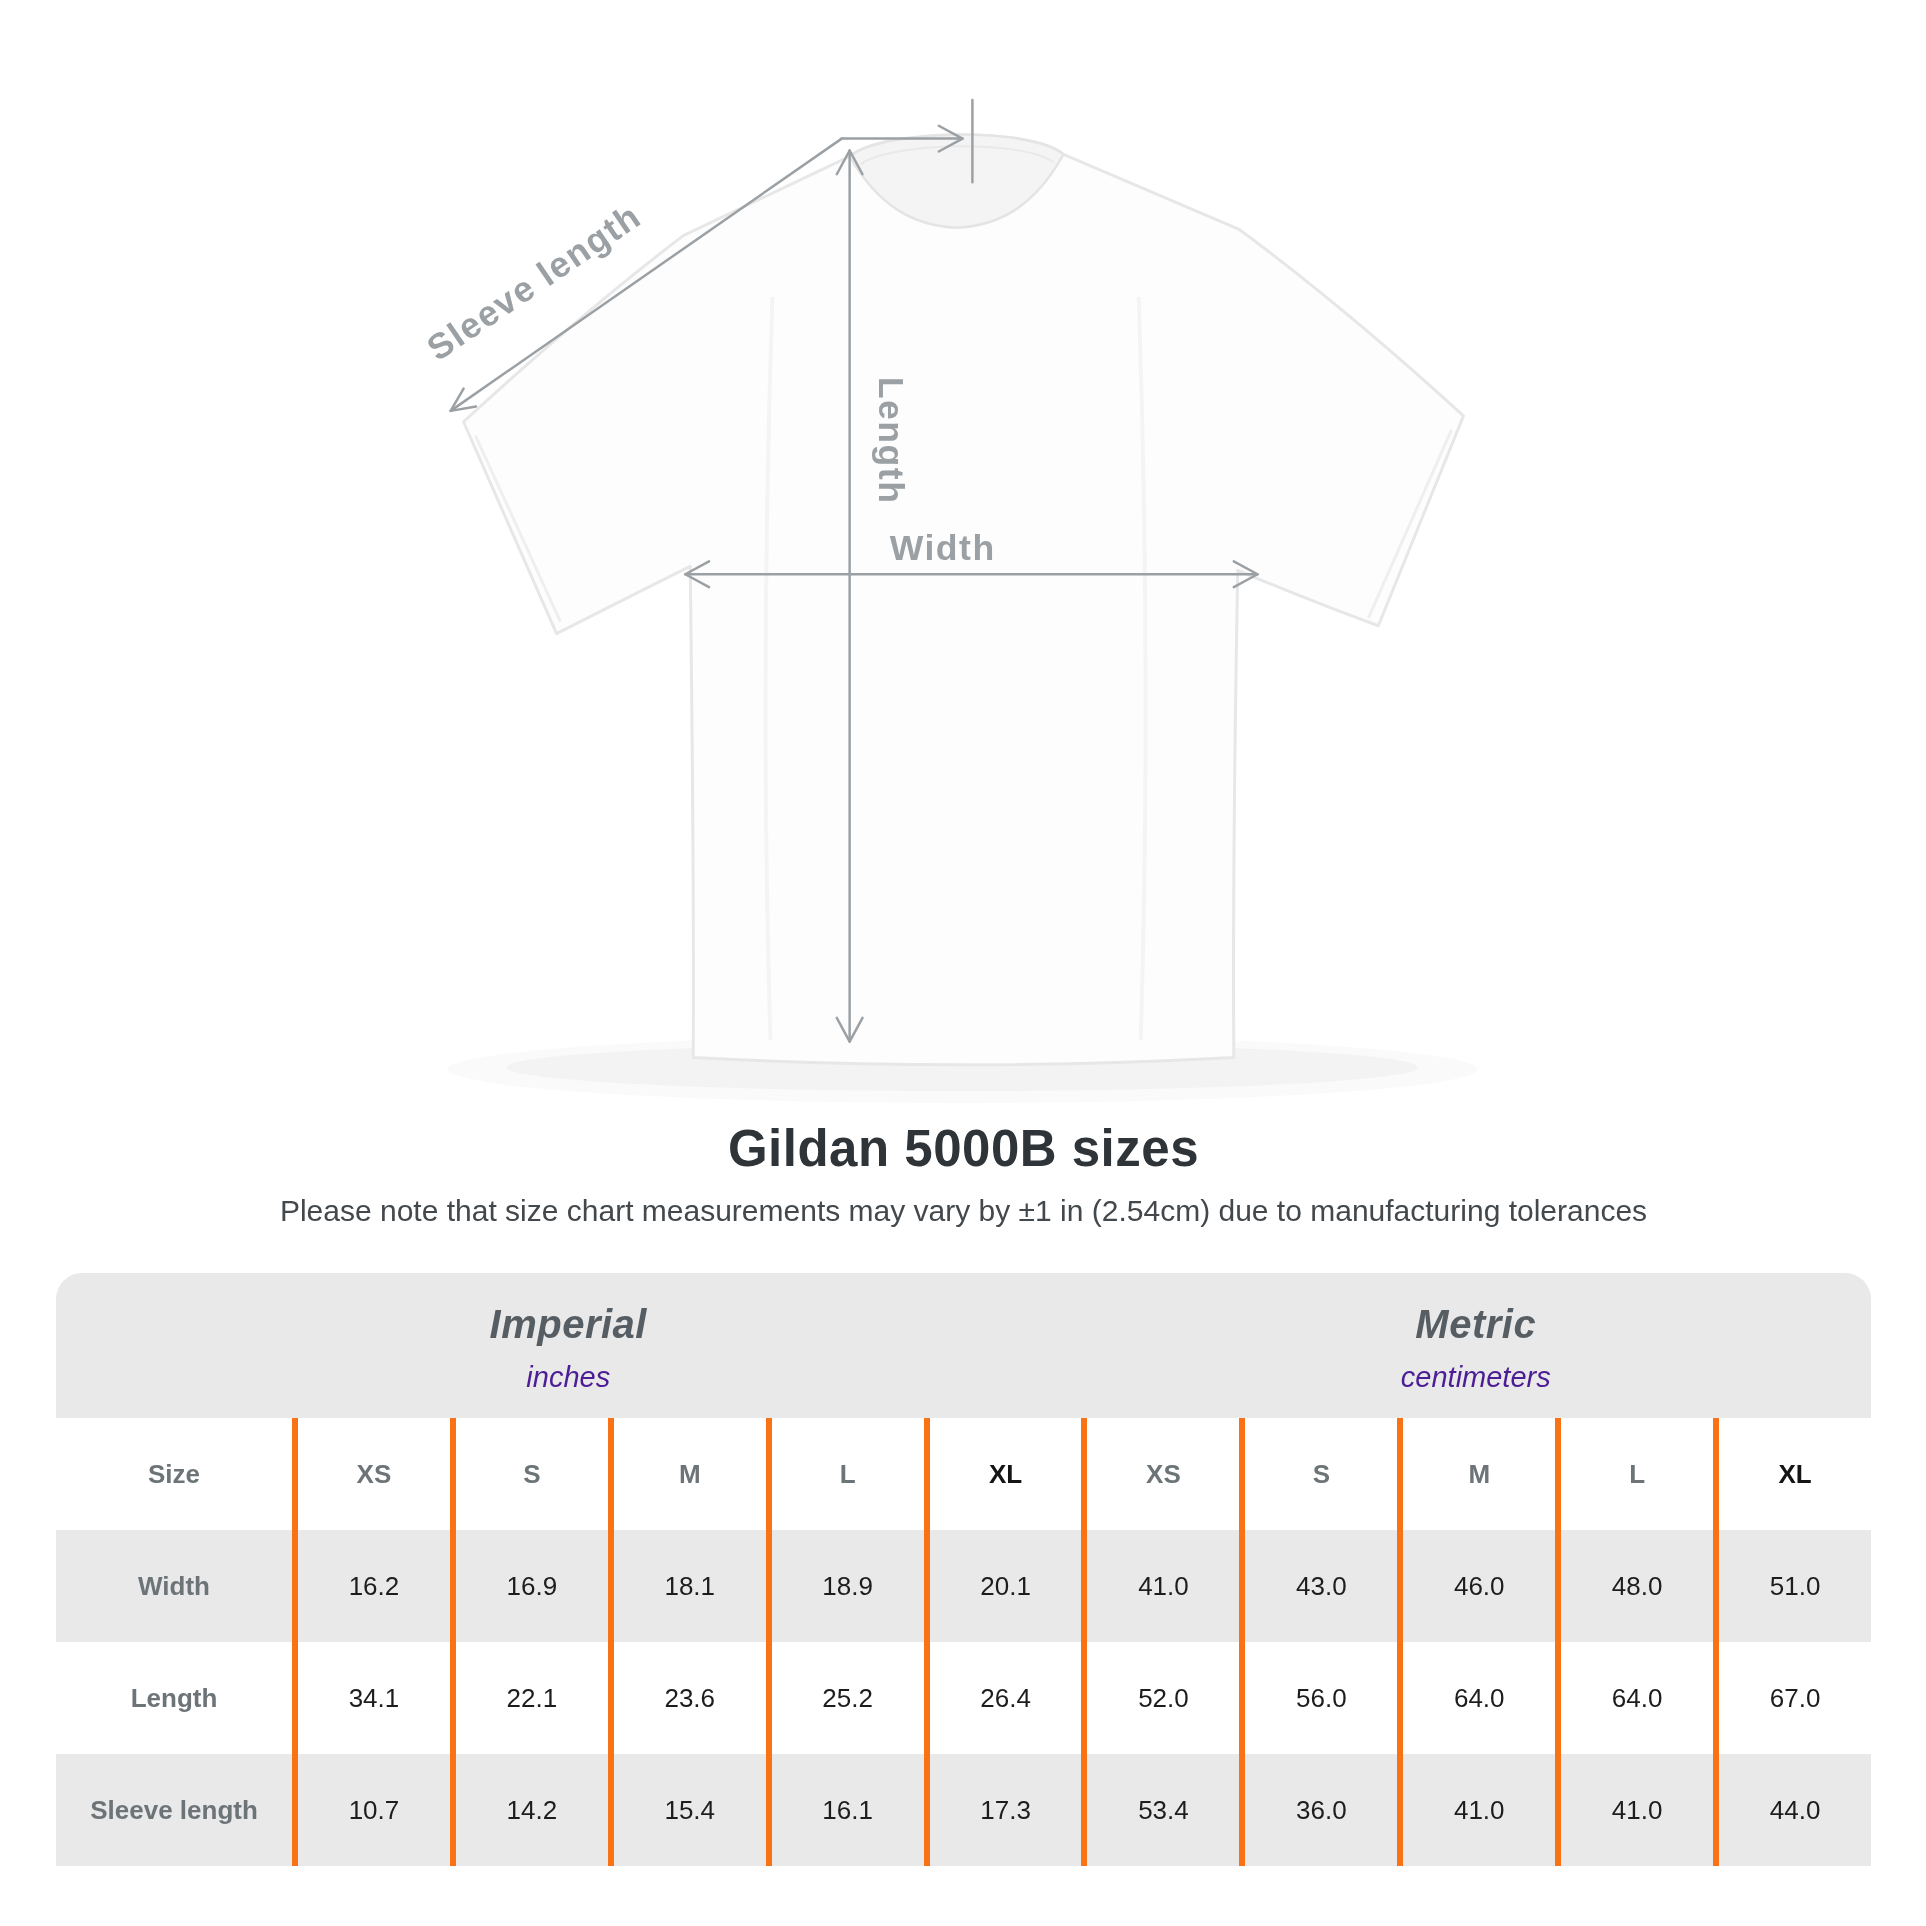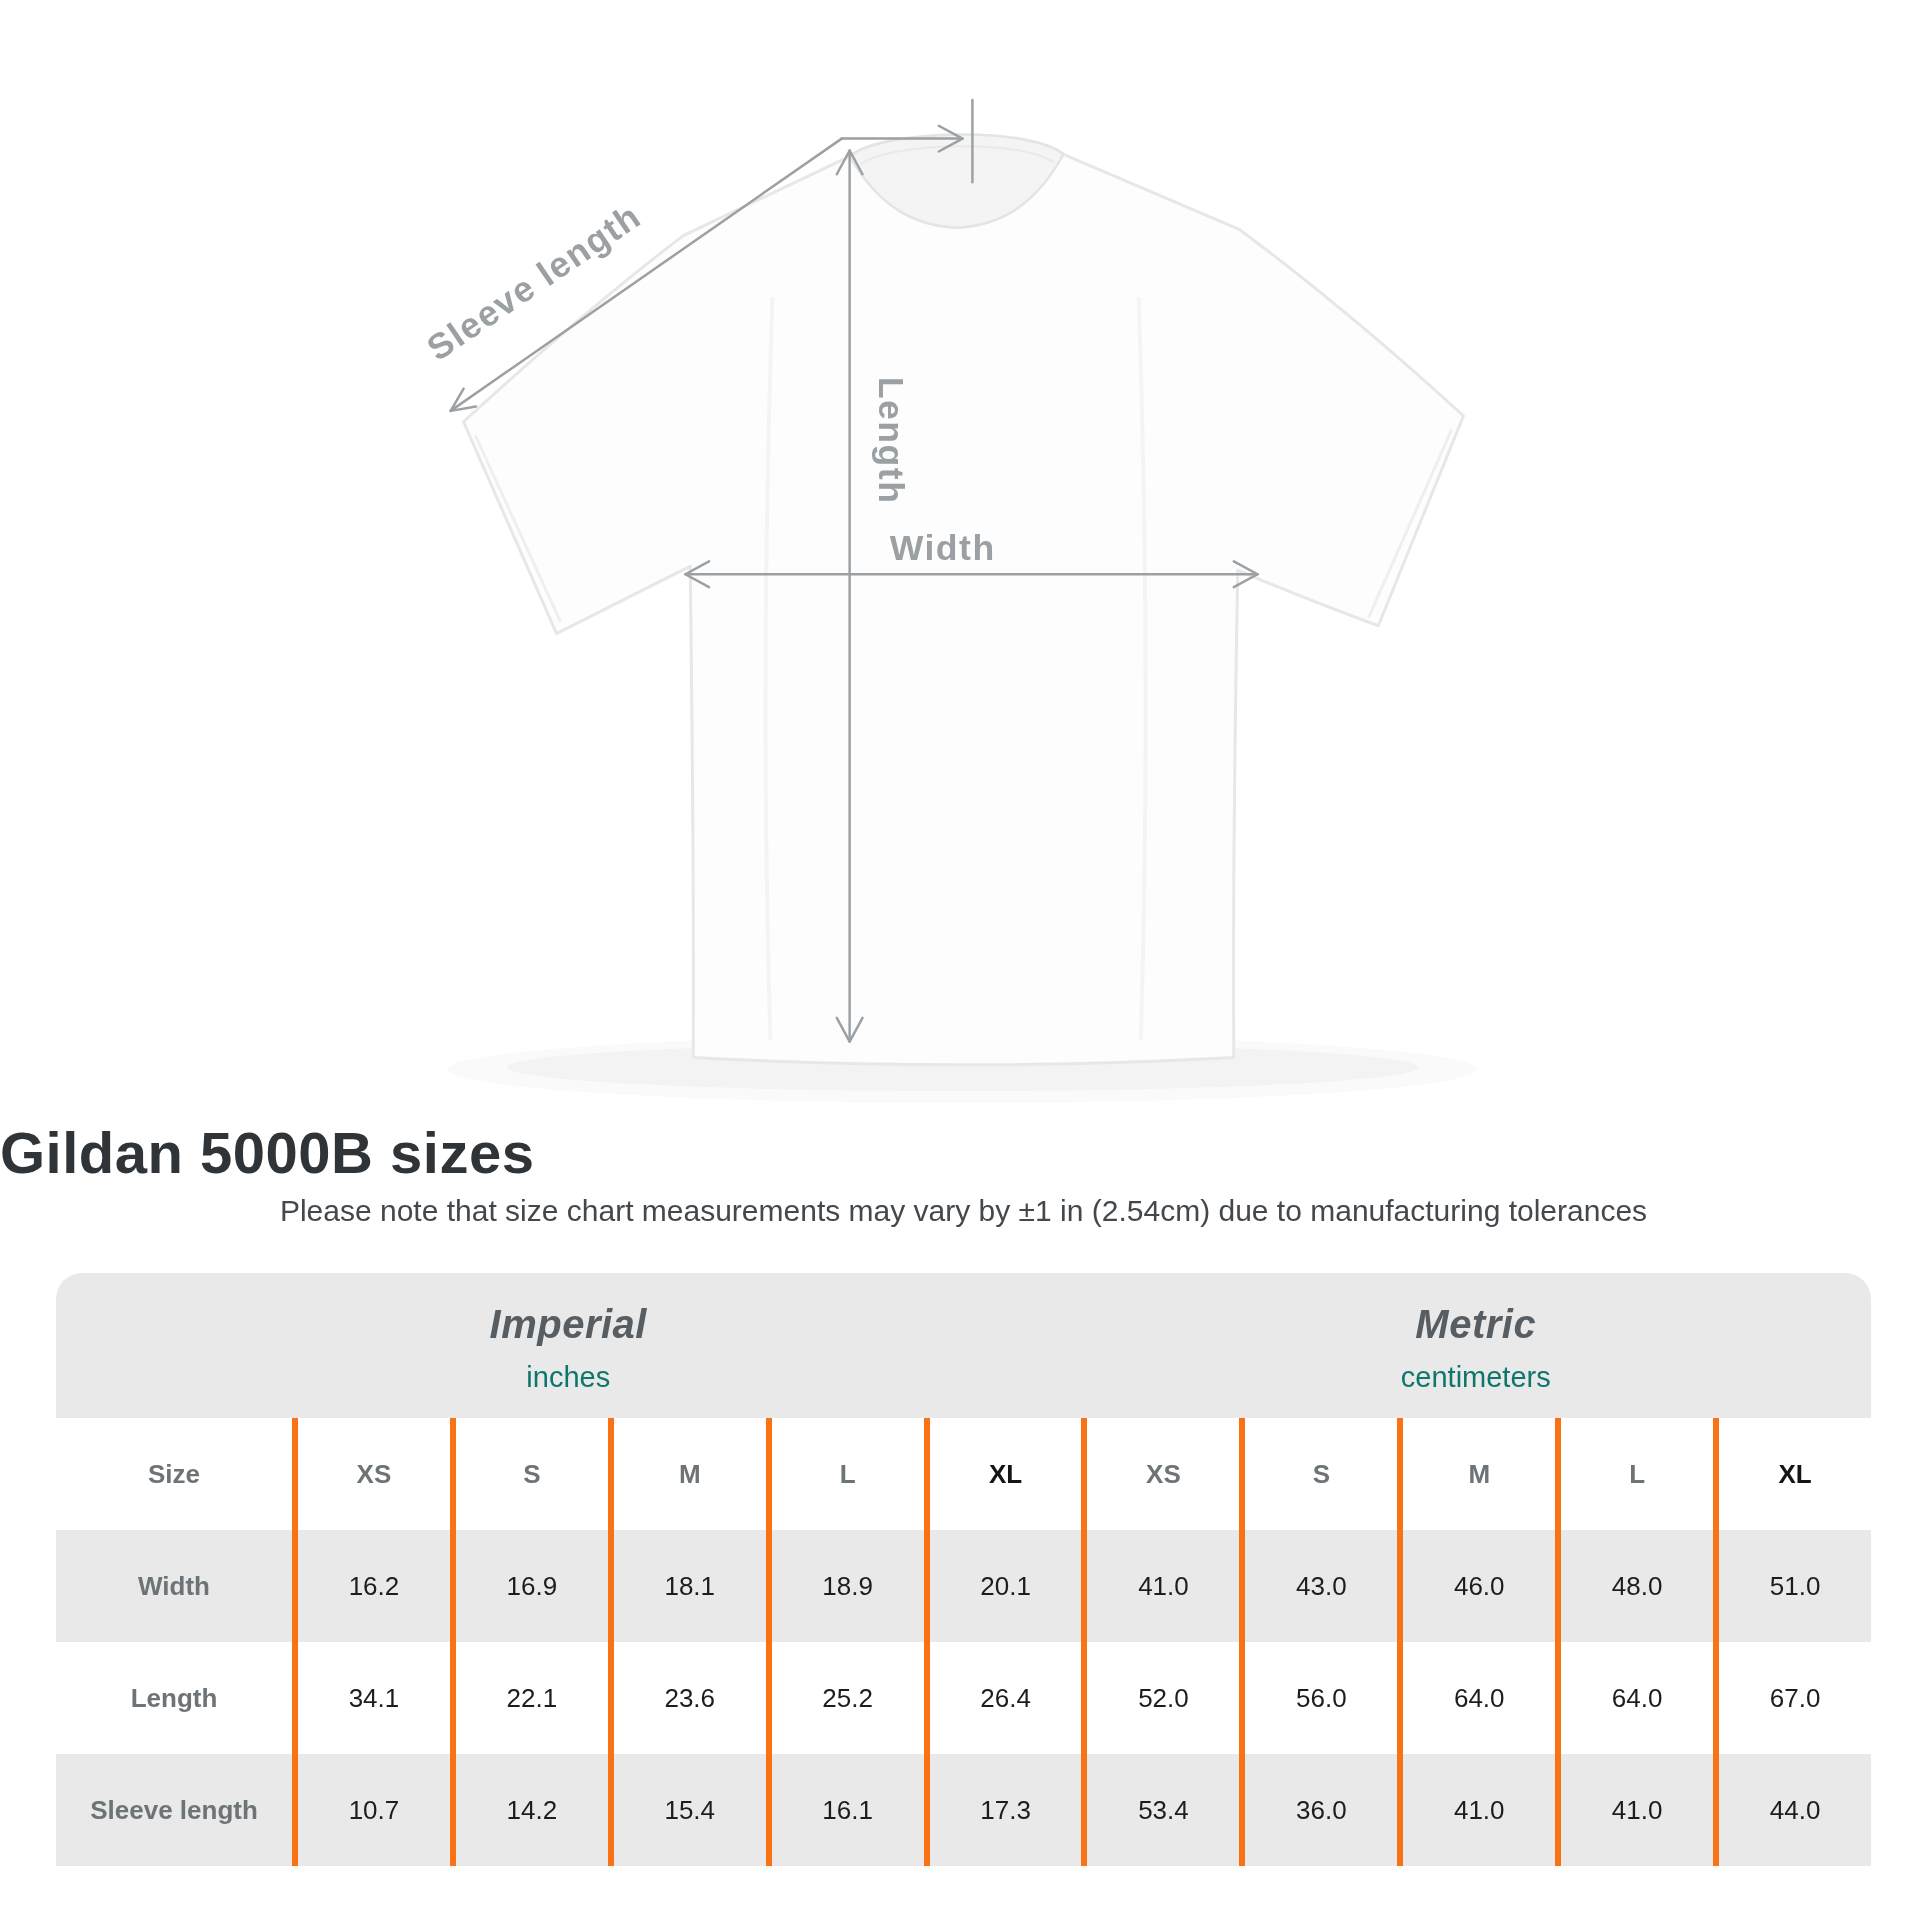--- a/index.html
+++ b/index.html
@@ -8,21 +8,22 @@
     width:1927px;height:1927px;
     background:#ffffff;
     font-family:"Liberation Sans", sans-serif;
     overflow:hidden;
   }
   
   #figure{position:absolute;left:0;top:0;}
   
   .title{
     position:absolute;left:0;right:0;top:1119px;
-    font-size:58px;font-weight:bold;color:#2f3439;letter-spacing:0.5px;
+    text-align:center;
+    font-size:51px;font-weight:bold;color:#2f3439;letter-spacing:0.5px;
   }
   .subtitle{
     position:absolute;left:0;right:0;top:1194px;
     text-align:center;
     font-size:30px;color:#43484c;
   }
   
   .size-table{
     position:absolute;left:56px;top:1273px;
     width:1815px;height:728px;
@@ -37,21 +38,21 @@
     background:#e9e9e9;
     display:flex;
   }
   .band-half{
     display:flex;flex-direction:column;align-items:center;justify-content:center;
     padding-top:4px;gap:14px;
   }
   .band-half.left{width:56.45%;}
   .band-half.right{width:43.55%;}
   .unit-label{font-size:40px;font-weight:bold;font-style:italic;color:#565e63;letter-spacing:0.5px;}
-  .unit-sub{font-size:29px;color:#0f766e;}
+  .unit-sub{font-size:29px;font-style:italic;color:#4c1d95;}
   .cell{
     display:flex;align-items:center;justify-content:center;
     font-size:26px;color:#1d1d1d;
     background:#ffffff;
   }
   .cell.g{background:#e9e9e9;}
   .cell.bl{border-left:6px solid #f97316;}
   .cell.lbl{font-weight:bold;color:#6d7478;}
   .cell.xl{font-weight:bold;color:#141414;}
 </style>

